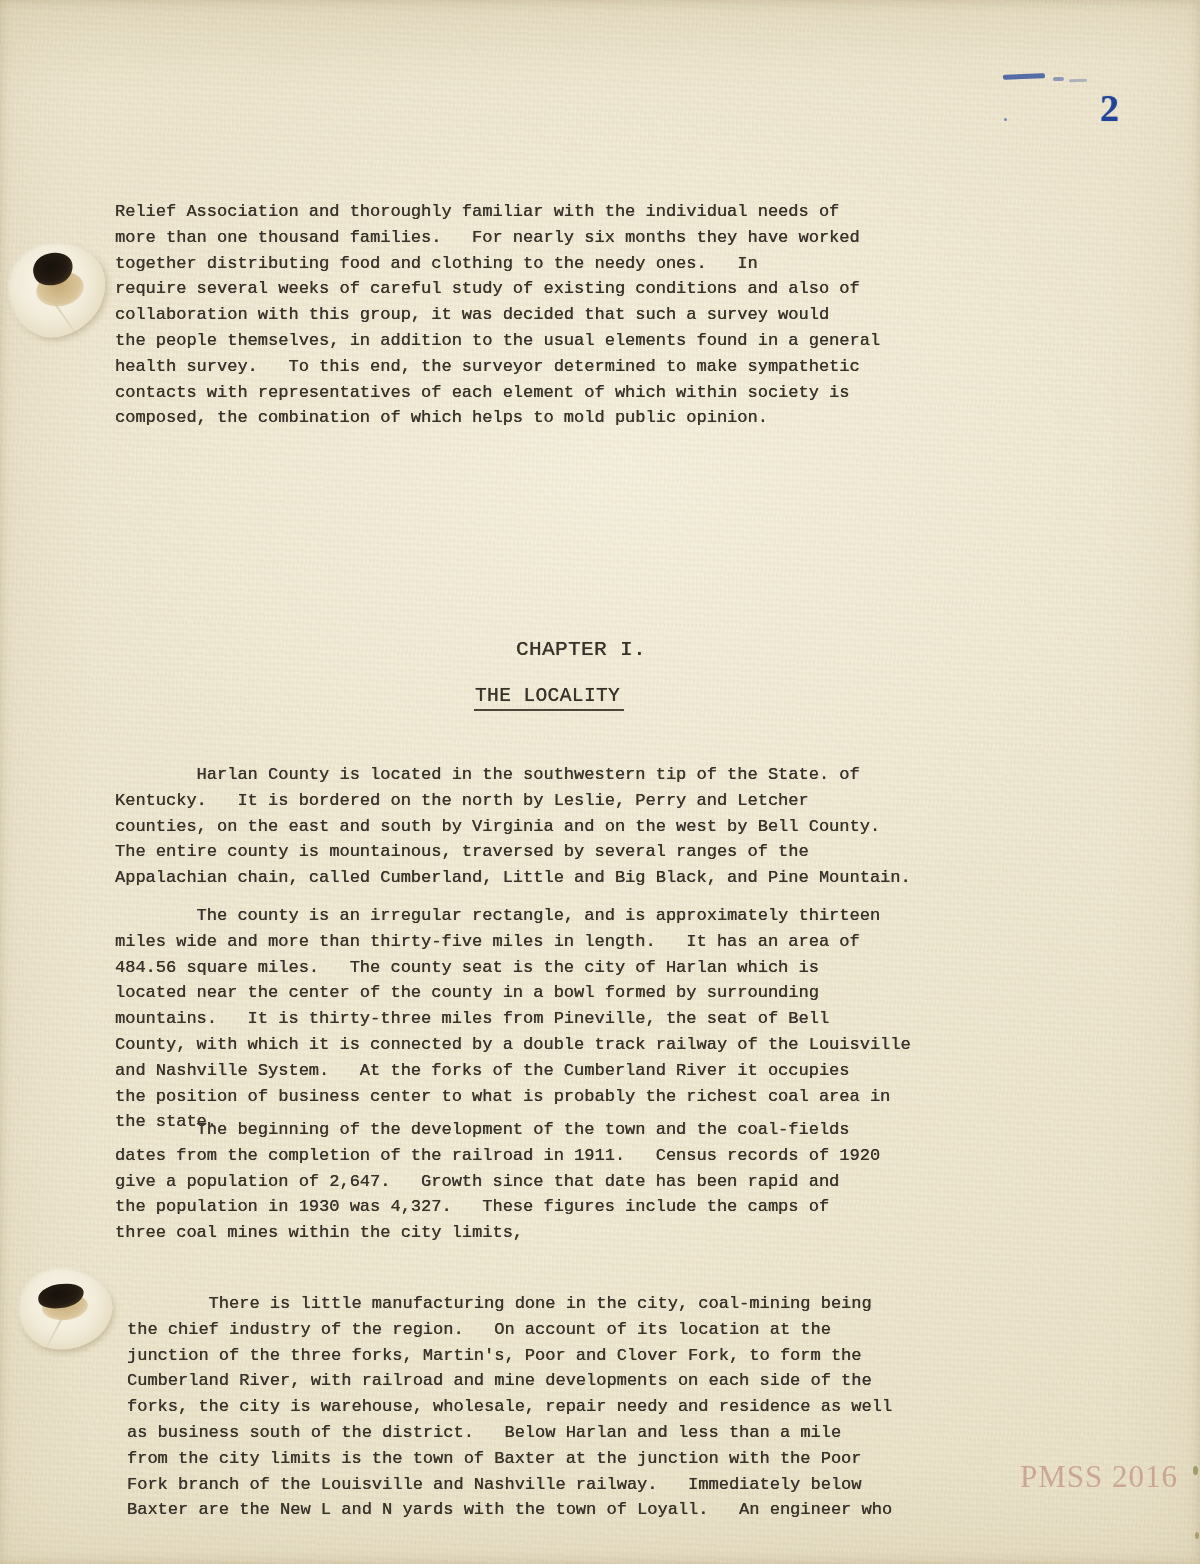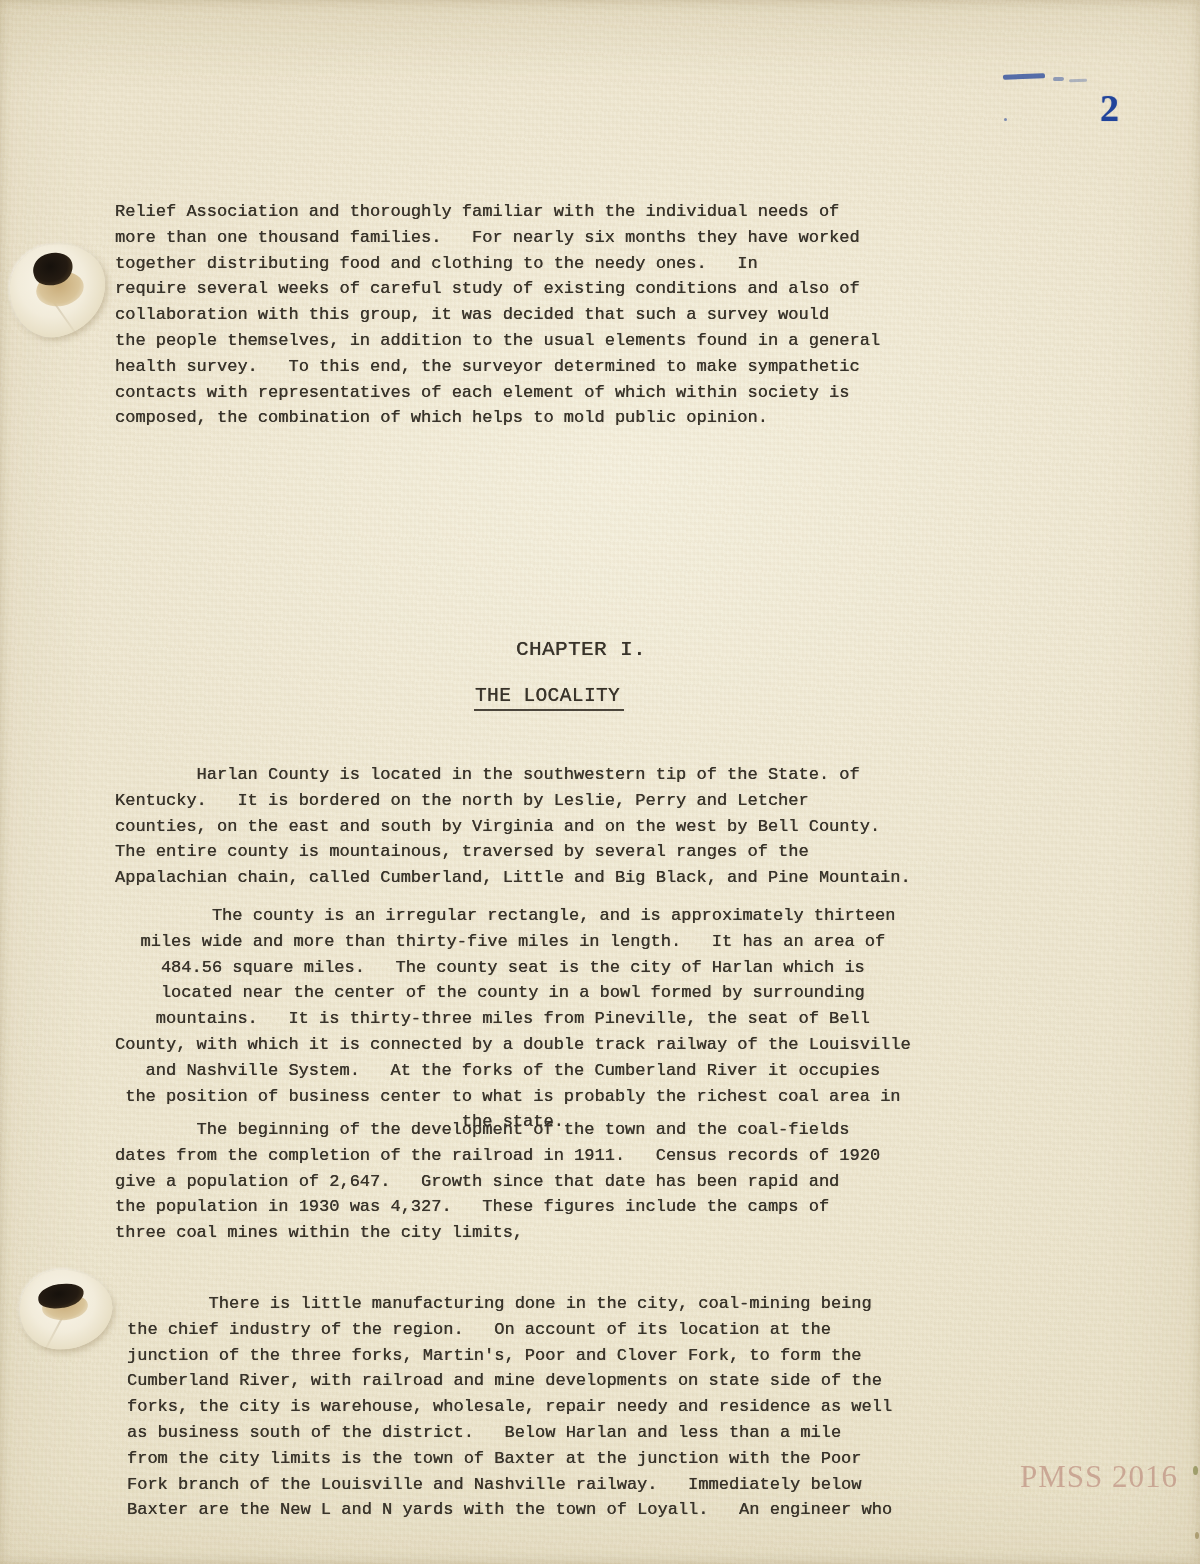--- a/index.html
+++ b/index.html
@@ -172,21 +172,21 @@
   <div class="chapter-heading tw">CHAPTER I.</div>
   <div class="chapter-title tw">THE LOCALITY</div>
 
   <div class="para tw" style="top:762px;">
       <div class="tline">        Harlan County is located in the southwestern tip of the State. of</div>
       <div class="tline">Kentucky.   It is bordered on the north by Leslie, Perry and Letcher</div>
       <div class="tline">counties, on the east and south by Virginia and on the west by Bell County.</div>
       <div class="tline">The entire county is mountainous, traversed by several ranges of the</div>
       <div class="tline">Appalachian chain, called Cumberland, Little and Big Black, and Pine Mountain.</div>
     </div>
-  <div class="para tw" style="top:903px;text-align:center;">
+  <div class="para tw" style="top:903px;">
       <div class="tline">        The county is an irregular rectangle, and is approximately thirteen</div>
       <div class="tline">miles wide and more than thirty-five miles in length.   It has an area of</div>
       <div class="tline">484.56 square miles.   The county seat is the city of Harlan which is</div>
       <div class="tline">located near the center of the county in a bowl formed by surrounding</div>
       <div class="tline">mountains.   It is thirty-three miles from Pineville, the seat of Bell</div>
       <div class="tline">County, with which it is connected by a double track railway of the Louisville</div>
       <div class="tline">and Nashville System.   At the forks of the Cumberland River it occupies</div>
       <div class="tline">the position of business center to what is probably the richest coal area in</div>
       <div class="tline">the state.</div>
     </div>
@@ -194,21 +194,21 @@
       <div class="tline">        The beginning of the development of the town and the coal-fields</div>
       <div class="tline">dates from the completion of the railroad in 1911.   Census records of 1920</div>
       <div class="tline">give a population of 2,647.   Growth since that date has been rapid and</div>
       <div class="tline">the population in 1930 was 4,327.   These figures include the camps of</div>
       <div class="tline">three coal mines within the city limits,</div>
     </div>
   <div class="para tw" style="top:1291px;margin-left:12px;">
       <div class="tline">        There is little manufacturing done in the city, coal-mining being</div>
       <div class="tline">the chief industry of the region.   On account of its location at the</div>
       <div class="tline">junction of the three forks, Martin's, Poor and Clover Fork, to form the</div>
-      <div class="tline">Cumberland River, with railroad and mine developments on state side of the</div>
+      <div class="tline">Cumberland River, with railroad and mine developments on each side of the</div>
       <div class="tline">forks, the city is warehouse, wholesale, repair needy and residence as well</div>
       <div class="tline">as business south of the district.   Below Harlan and less than a mile</div>
       <div class="tline">from the city limits is the town of Baxter at the junction with the Poor</div>
       <div class="tline">Fork branch of the Louisville and Nashville railway.   Immediately below</div>
       <div class="tline">Baxter are the New L and N yards with the town of Loyall.   An engineer who</div>
     </div>
 
   <div class="watermark">PMSS 2016</div>
 
   <div class="speck" style="left:1193px; top:1466px; width:5px; height:9px; background:rgba(110,115,45,0.55);"></div>

